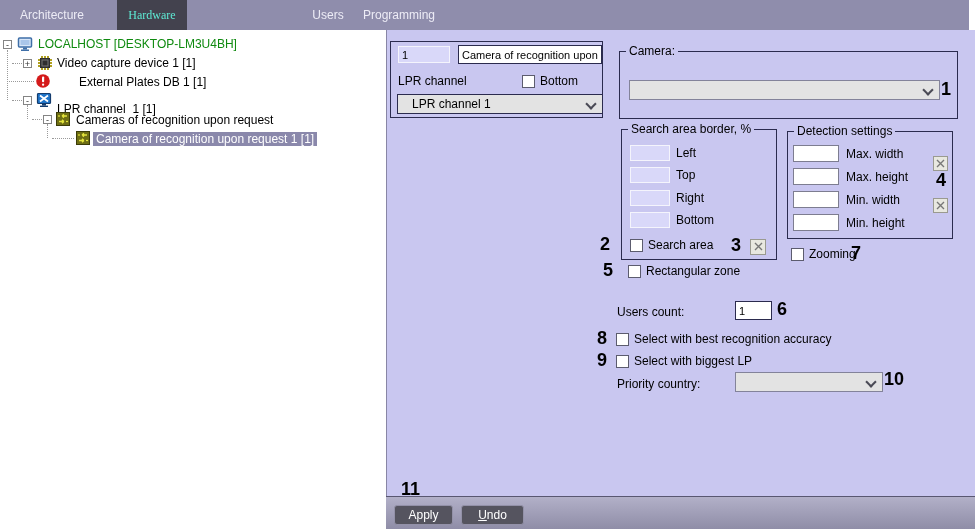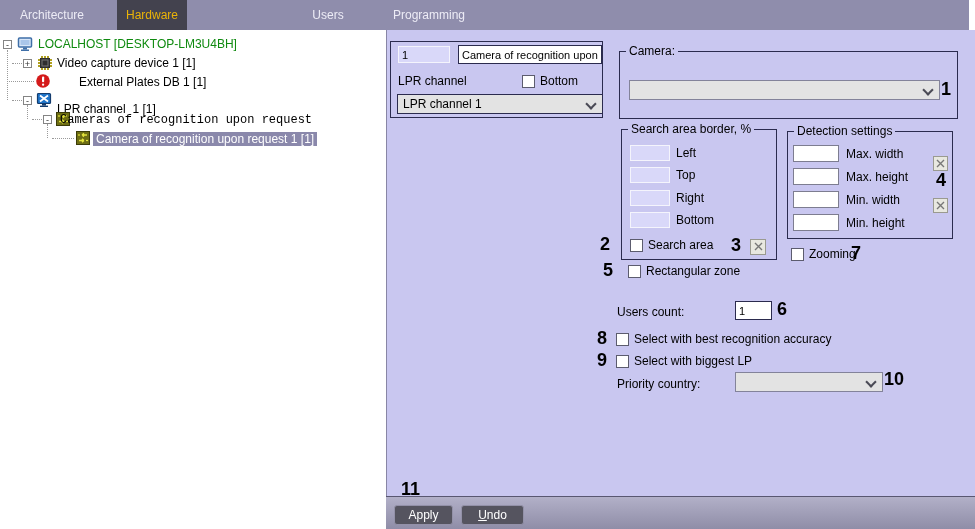--- a/index.html
+++ b/index.html
@@ -2,42 +2,42 @@
 <html><head>
 <meta charset="utf-8">
 <style>
   html,body{margin:0;padding:0;}
   body{font-family:"Liberation Sans",sans-serif;font-size:12px;color:#000;}
   #screen{position:relative;width:975px;height:529px;background:#ffffff;overflow:hidden;}
 
   
   .tabbar{position:absolute;left:0;top:0;width:969px;height:30px;background:#8f8dac;}
   .tab{position:absolute;top:0;height:30px;line-height:30px;text-align:center;color:#edecf6;cursor:default;}
-  .tab.sel{background:#43424e;color:#eab308;}
+  .tab.sel{background:#43424e;color:#5eead4;font-family:Liberation Serif, serif;}
 
   
   .tree{position:absolute;left:0;top:30px;width:386px;height:499px;background:#ffffff;border-right:1px solid #8886a5;}
   .trow{position:absolute;height:16px;line-height:16px;white-space:pre;}
   .trow .lbl{white-space:pre;}
   .green{color:#0f8a0f;}
   .selrow{background:#8a88ab;color:#ffffff;padding:0 3px;}
   .expander{position:absolute;width:9px;height:9px;background:#fff;border:1px solid #848484;font-size:9px;line-height:8px;text-align:center;color:#333;box-sizing:border-box;}
   .dotv{position:absolute;width:0;border-left:1px dotted #9a9a9a;}
   .doth{position:absolute;height:0;border-top:1px dotted #9a9a9a;}
   .ticon{position:absolute;width:16px;height:16px;}
 
   
   .panel{position:absolute;left:387px;top:30px;width:588px;height:466px;background:#c9c7f0;}
   .groupbox{position:absolute;border:1px solid #2b2b4e;box-sizing:border-box;}
   .legend{position:absolute;top:-8px;left:6px;background:#c9c7f0;padding:0 3px;font-size:12px;white-space:nowrap;}
   .plabel{position:absolute;white-space:nowrap;font-size:12px;}
   .pfield{position:absolute;box-sizing:border-box;background:#d9d8f9;border:1px solid #f4f4fc;font-size:11px;font-family:"Liberation Sans",sans-serif;padding:0 3px;color:#000;}
   .wfield{position:absolute;box-sizing:border-box;background:#ffffff;border:1px solid #7d7d90;font-size:11px;font-family:"Liberation Sans",sans-serif;padding:0 3px;color:#000;}
   .dkfield{position:absolute;box-sizing:border-box;background:#ffffff;border:1px solid #2b2b4e;font-size:11px;font-family:"Liberation Sans",sans-serif;padding:0 3px;color:#000;}
-  .dd{position:absolute;box-sizing:border-box;background:#e3e3e3;border:1px solid #83839a;line-height:18px;padding:0 18px 0 5px;overflow:hidden;white-space:nowrap;}
+  .dd{position:absolute;box-sizing:border-box;background:#e3e3e3;border:1px solid #83839a;line-height:18px;padding:0 18px 0 14px;overflow:hidden;white-space:nowrap;}
   .dd.dkb{border:1px solid #2b2b4e;}
   .chev{position:absolute;right:7px;top:5px;width:6px;height:6px;border-right:2px solid #4a4a55;border-bottom:2px solid #4a4a55;transform:rotate(45deg);}
   .cb{position:absolute;width:13px;height:13px;background:#ffffff;border:1px solid #5c5c6e;box-sizing:border-box;}
   .xbtn{position:absolute;width:16px;height:16px;background:#e8e8e0;border:1px solid #9a9a90;box-sizing:border-box;}
   .xbtn svg{display:block;margin:2px auto 0;}
   .marker{position:absolute;font-weight:700;font-size:18px;color:#000;white-space:nowrap;}
 
   
   .footer{position:absolute;left:386px;top:496px;width:589px;height:33px;background:linear-gradient(#b2b0c8,#8e8ca6);border-top:1px solid #595771;}
   .btn{position:absolute;top:8px;height:20px;background:#55545f;border:1px solid #9391a8;border-radius:3px;color:#ffffff;text-align:center;line-height:18px;font-size:12px;box-sizing:border-box;}
@@ -45,21 +45,21 @@
 </style>
 </head>
 <body>
 
 <div id="screen">
 
   <div class="tabbar">
     <div class="tab" style="left:10px;width:84px;">Architecture</div>
     <div class="tab sel" style="left:117px;width:70px;">Hardware</div>
     <div class="tab" style="left:303px;width:50px;">Users</div>
-    <div class="tab" style="left:386px;width:86px;">Programming</div>
+    <div class="tab" style="left:356px;width:86px;">Programming</div>
   </div>
 
   <div class="tree">
 
     <div class="dotv" style="left:7px;top:20px;height:50px;"></div>
     <div class="doth" style="left:12px;top:33px;width:10px;"></div>
     <div class="doth" style="left:7px;top:51px;width:27px;"></div>
     <div class="doth" style="left:12px;top:70px;width:10px;"></div>
     <div class="dotv" style="left:27px;top:75px;height:14px;"></div>
     <div class="doth" style="left:32px;top:89px;width:10px;"></div>
@@ -123,21 +123,21 @@
     <div class="expander" style="left:43px;top:85px;">-</div>
     <div class="ticon" style="left:56px;top:82px;">
       <svg width="14" height="14" viewBox="0 0 14 14">
           <rect x="0.5" y="0.5" width="13" height="13" fill="#6e6e14" stroke="#3c3c08"></rect>
           <path d="M11 4 H6 M6 4 L8 2.4 M6 4 L8 5.6" stroke="#e4e43c" stroke-width="1.4" fill="none"></path>
           <path d="M3 9.5 H8 M8 9.5 L6 7.9 M8 9.5 L6 11.1" stroke="#e4e43c" stroke-width="1.4" fill="none"></path>
           <rect x="2" y="3.4" width="2" height="1.2" fill="#e4e43c"></rect>
           <rect x="10" y="8.9" width="2" height="1.2" fill="#e4e43c"></rect>
         </svg>
     </div>
-    <div class="trow" style="left:60px;top:82px;font-family:Liberation Mono, monospace;"><span class="lbl">Cameras of recognition upon request</span></div>
+    <div class="trow" style="left:76px;top:82px;"><span class="lbl">Cameras of recognition upon request</span></div>
 
     <div class="ticon" style="left:76px;top:101px;">
       <svg width="14" height="14" viewBox="0 0 14 14">
           <rect x="0.5" y="0.5" width="13" height="13" fill="#6e6e14" stroke="#3c3c08"></rect>
           <path d="M11 4 H6 M6 4 L8 2.4 M6 4 L8 5.6" stroke="#e4e43c" stroke-width="1.4" fill="none"></path>
           <path d="M3 9.5 H8 M8 9.5 L6 7.9 M8 9.5 L6 11.1" stroke="#e4e43c" stroke-width="1.4" fill="none"></path>
           <rect x="2" y="3.4" width="2" height="1.2" fill="#e4e43c"></rect>
           <rect x="10" y="8.9" width="2" height="1.2" fill="#e4e43c"></rect>
         </svg>
     </div>

